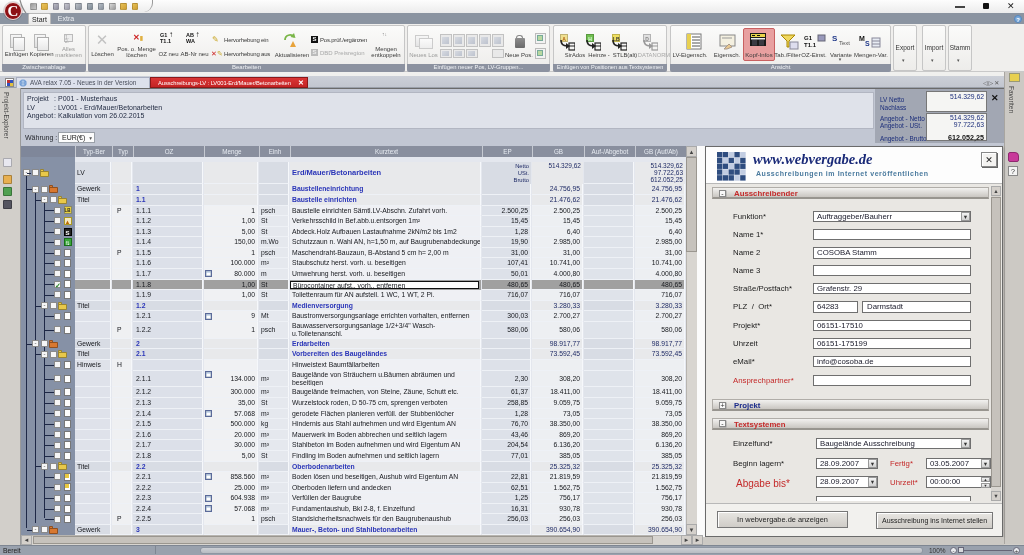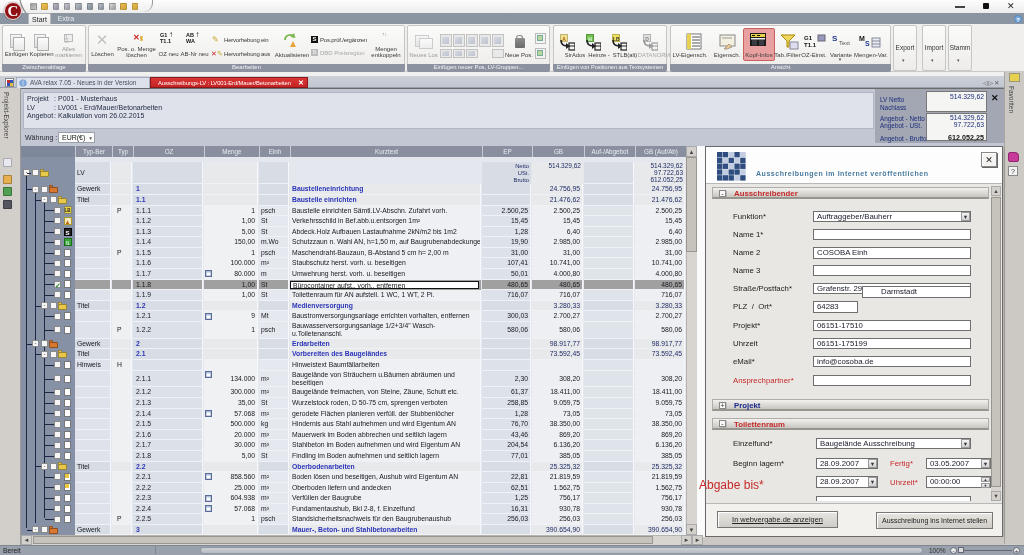--- a/index.html
+++ b/index.html
@@ -247,20 +247,21 @@
 <div style="position:absolute;left:584px;top:146px;width:51px;height:11px;color:#e8ecf2;font-size:6.3px;text-align:center;line-height:11px;border-left:1px solid #c6cad2;overflow:hidden;">Auf-/Abgebot</div>
 <div style="position:absolute;left:635px;top:146px;width:51px;height:11px;color:#e8ecf2;font-size:6.3px;text-align:center;line-height:11px;border-left:1px solid #c6cad2;overflow:hidden;">GB (Auf/Ab)</div>
 <div style="position:absolute;left:21px;top:146px;width:54px;height:11px;background:#7f879a;"></div>
 <div style="position:absolute;left:21px;top:157px;width:665px;height:378px;background:#e4e7ee;"></div>
 <div style="position:absolute;left:21px;top:157px;width:54px;height:378px;background:#8691a6;"></div>
 <div style="position:absolute;left:75px;top:162.0px;width:36px;height:22px;background:#d8dce4;overflow:hidden;white-space:nowrap;text-align:left;padding-left:2px;line-height:22px;border-right:1px solid #f6f8fb;border-bottom:1px solid #eef1f6;padding-left:2px;">LV</div>
 <div style="position:absolute;left:112px;top:162.0px;width:20px;height:22px;background:#e8e9eb;overflow:hidden;white-space:nowrap;text-align:left;padding-left:2px;line-height:22px;border-right:1px solid #f6f8fb;border-bottom:1px solid #eef1f6;"></div>
 <div style="position:absolute;left:133px;top:162.0px;width:70px;height:22px;background:#d8dce4;overflow:hidden;white-space:nowrap;text-align:left;padding-left:2px;line-height:22px;border-right:1px solid #f6f8fb;border-bottom:1px solid #eef1f6;"></div>
 <div style="position:absolute;left:204px;top:162.0px;width:54px;height:22px;background:#e8e9eb;overflow:hidden;white-space:nowrap;text-align:left;padding-left:2px;line-height:22px;border-right:1px solid #f6f8fb;border-bottom:1px solid #eef1f6;"></div>
 <div style="position:absolute;left:259px;top:162.0px;width:30px;height:22px;background:#d8dce4;overflow:hidden;white-space:nowrap;text-align:left;padding-left:2px;line-height:22px;border-right:1px solid #f6f8fb;border-bottom:1px solid #eef1f6;"></div>
+<div style="position:absolute;left:290px;top:162.0px;width:191px;height:22px;background:#e8e9eb;border-right:1px solid #f6f8fb;font-weight:bold;font-size:7.5px;color:#2a35b8;line-height:22px;padding-left:2px;">Erd/Mauer/Betonarbeiten</div>
 <div style="position:absolute;left:482px;top:162.0px;width:49px;height:22px;background:#d8dce4;"></div>
 <div style="position:absolute;left:482px;top:163.0px;width:47px;height:22px;font-size:5.8px;color:#1f2b66;text-align:right;line-height:6.8px;">Netto<br>USt.<br>Brutto</div>
 <div style="position:absolute;left:532px;top:162.0px;width:51px;height:22px;background:#e8e9eb;"></div>
 <div style="position:absolute;left:532px;top:163.0px;width:49px;height:22px;font-size:6.5px;color:#1f2b66;text-align:right;line-height:6.8px;">514.329,62</div>
 <div style="position:absolute;left:584px;top:162.0px;width:50px;height:22px;background:#d8dce4;overflow:hidden;white-space:nowrap;text-align:left;padding-left:2px;line-height:22px;border-right:1px solid #f6f8fb;border-bottom:1px solid #eef1f6;"></div>
 <div style="position:absolute;left:635px;top:162.0px;width:50px;height:22px;background:#e8e9eb;"></div>
 <div style="position:absolute;left:635px;top:163.0px;width:48px;height:22px;font-size:6.5px;color:#1f2b66;text-align:right;line-height:6.8px;">514.329,62<br>97.722,63<br>612.052,25</div>
 <div style="position:absolute;left:75px;top:184.4px;width:36px;height:10.58px;background:#d8dce4;overflow:hidden;white-space:nowrap;text-align:left;padding-left:2px;line-height:10.58px;border-right:1px solid #f6f8fb;border-bottom:1px solid #eef1f6;padding-left:2px;">Gewerk</div>
 <div style="position:absolute;left:112px;top:184.4px;width:20px;height:10.58px;background:#e8e9eb;overflow:hidden;white-space:nowrap;text-align:left;padding-left:2px;line-height:10.58px;border-right:1px solid #f6f8fb;border-bottom:1px solid #eef1f6;"></div>
 <div style="position:absolute;left:133px;top:184.4px;width:70px;height:10.58px;background:#d8dce4;overflow:hidden;white-space:nowrap;text-align:left;padding-left:2px;line-height:10.58px;border-right:1px solid #f6f8fb;border-bottom:1px solid #eef1f6;padding-left:3px;"><span style="color:#2a35b8;font-weight:bold">1</span></div>
@@ -740,76 +741,77 @@
       <rect x="1" y="3" width="0.92" height="0.92" fill="#c2cde2"></rect>
       <rect x="2" y="3" width="0.92" height="0.92" fill="#2f4d7f"></rect>
       <rect x="3" y="3" width="0.92" height="0.92" fill="#2f4d7f"></rect>
       <rect x="4" y="3" width="0.92" height="0.92" fill="#c2cde2"></rect>
       <rect x="0" y="4" width="0.92" height="0.92" fill="#2f4d7f"></rect>
       <rect x="1" y="4" width="0.92" height="0.92" fill="#2f4d7f"></rect>
       <rect x="2" y="4" width="0.92" height="0.92" fill="#2f4d7f"></rect>
       <rect x="3" y="4" width="0.92" height="0.92" fill="#c2cde2"></rect>
       <rect x="4" y="4" width="0.92" height="0.92" fill="#2f4d7f"></rect>
     </svg>
+<div style="position:absolute;left:753px;top:151px;width:220px;height:16px;font-family:'Liberation Serif',serif;font-size:14.5px;font-weight:bold;font-style:italic;color:#1a2a78;">www.webvergabe.de</div>
 <div style="position:absolute;left:756px;top:169.5px;width:220px;height:9px;font-size:7px;font-weight:bold;color:#4a7a9e;letter-spacing:0.55px;">Ausschreibungen im Internet veröffentlichen</div>
 <div style="position:absolute;left:981px;top:152px;width:16px;height:15px;background:#f4f3f1;border:1px solid #888;box-shadow:inset 1px 1px 0 #fff, 1px 1px 0 #666;color:#222;font-size:9px;text-align:center;line-height:14px;">✕</div>
 <div style="position:absolute;left:712px;top:187px;width:277px;height:12px;background:linear-gradient(#f2f1ef,#c9c6c1);border:1px solid #b0ada8;border-bottom:2px solid #98958f;"></div>
 <div style="position:absolute;left:719px;top:189.5px;width:7px;height:7px;background:#f8f8f8;border:1px solid #888;box-shadow:0.5px 0.5px 0 #999;font-size:7px;line-height:6px;text-align:center;color:#333;">-</div>
 <div style="position:absolute;left:734px;top:189px;width:150px;height:9px;font-size:7.8px;font-weight:bold;color:#c42a2a;">Ausschreibender</div>
 <div style="position:absolute;left:733px;top:211.5px;width:85px;height:9px;font-size:7.8px;color:#1a1a1a;">Funktion*</div>
 <div style="position:absolute;left:813px;top:210.5px;width:158px;height:11.5px;background:#fff;border:1px solid #6f6f6f;font-size:7.8px;line-height:10.5px;padding-left:3px;color:#1a1a2a;overflow:hidden;white-space:nowrap;">Auftraggeber/Bauherr</div>
 <div style="position:absolute;left:961px;top:211.5px;width:9px;height:9.5px;background:linear-gradient(#f4f4f4,#d0d0d0);border:1px solid #999;color:#333;font-size:5.5px;text-align:center;line-height:9px;">▼</div>
 <div style="position:absolute;left:733px;top:229.8px;width:85px;height:9px;font-size:7.8px;color:#1a1a1a;">Name 1*</div>
 <div style="position:absolute;left:813px;top:228.8px;width:158px;height:11.5px;background:#fff;border:1px solid #6f6f6f;font-size:7.8px;line-height:10.5px;padding-left:3px;color:#1a1a2a;overflow:hidden;white-space:nowrap;"></div>
 <div style="position:absolute;left:733px;top:248.0px;width:85px;height:9px;font-size:7.8px;color:#1a1a1a;">Name 2</div>
-<div style="position:absolute;left:813px;top:247.0px;width:158px;height:11.5px;background:#fff;border:1px solid #6f6f6f;font-size:7.8px;line-height:10.5px;padding-left:3px;color:#1a1a2a;overflow:hidden;white-space:nowrap;">COSOBA Einh</div>
+<div style="position:absolute;left:813px;top:247.0px;width:158px;height:11.5px;background:#fff;border:1px solid #6f6f6f;font-size:7.8px;line-height:10.5px;padding-left:3px;color:#1a1a2a;overflow:hidden;white-space:nowrap;">COSOBA Stamm</div>
 <div style="position:absolute;left:733px;top:265.8px;width:85px;height:9px;font-size:7.8px;color:#1a1a1a;">Name 3</div>
 <div style="position:absolute;left:813px;top:264.8px;width:158px;height:11.5px;background:#fff;border:1px solid #6f6f6f;font-size:7.8px;line-height:10.5px;padding-left:3px;color:#1a1a2a;overflow:hidden;white-space:nowrap;"></div>
 <div style="position:absolute;left:733px;top:283.8px;width:85px;height:9px;font-size:7.8px;color:#1a1a1a;">Straße/Postfach*</div>
 <div style="position:absolute;left:813px;top:282.8px;width:158px;height:11.5px;background:#fff;border:1px solid #6f6f6f;font-size:7.8px;line-height:10.5px;padding-left:3px;color:#1a1a2a;overflow:hidden;white-space:nowrap;">Grafenstr. 29</div>
 <div style="position:absolute;left:733px;top:302.0px;width:85px;height:9px;font-size:7.8px;color:#1a1a1a;">PLZ&nbsp;&nbsp;/&nbsp;&nbsp;Ort*</div>
 <div style="position:absolute;left:813px;top:301.0px;width:45px;height:11.5px;background:#fff;border:1px solid #6f6f6f;font-size:7.8px;line-height:10.5px;padding-left:3px;color:#1a1a2a;overflow:hidden;white-space:nowrap;">64283</div>
-<div style="position:absolute;left:862px;top:286px;width:109px;height:11.5px;background:#fff;border:1px solid #6f6f6f;font-size:7.8px;line-height:10.5px;padding-left:18px;color:#1a1a2a;overflow:hidden;white-space:nowrap;">Darmstadt</div>
+<div style="position:absolute;left:862px;top:301.0px;width:109px;height:11.5px;background:#fff;border:1px solid #6f6f6f;font-size:7.8px;line-height:10.5px;padding-left:4px;color:#1a1a2a;overflow:hidden;white-space:nowrap;">Darmstadt</div>
 <div style="position:absolute;left:733px;top:320.8px;width:85px;height:9px;font-size:7.8px;color:#1a1a1a;">Projekt*</div>
 <div style="position:absolute;left:813px;top:319.8px;width:158px;height:11.5px;background:#fff;border:1px solid #6f6f6f;font-size:7.8px;line-height:10.5px;padding-left:3px;color:#1a1a2a;overflow:hidden;white-space:nowrap;">06151-17510</div>
 <div style="position:absolute;left:733px;top:338.8px;width:85px;height:9px;font-size:7.8px;color:#1a1a1a;">Uhrzeit</div>
 <div style="position:absolute;left:813px;top:337.8px;width:158px;height:11.5px;background:#fff;border:1px solid #6f6f6f;font-size:7.8px;line-height:10.5px;padding-left:3px;color:#1a1a2a;overflow:hidden;white-space:nowrap;">06151-175199</div>
 <div style="position:absolute;left:733px;top:356.8px;width:85px;height:9px;font-size:7.8px;color:#1a1a1a;">eMail*</div>
 <div style="position:absolute;left:813px;top:355.8px;width:158px;height:11.5px;background:#fff;border:1px solid #6f6f6f;font-size:7.8px;line-height:10.5px;padding-left:3px;color:#1a1a2a;overflow:hidden;white-space:nowrap;">info@cosoba.de</div>
 <div style="position:absolute;left:733px;top:375.5px;width:85px;height:9px;font-size:7.8px;color:#c42a2a;">Ansprechpartner*</div>
 <div style="position:absolute;left:813px;top:374.5px;width:158px;height:11.5px;background:#fff;border:1px solid #6f6f6f;font-size:7.8px;line-height:10.5px;padding-left:3px;color:#1a1a2a;overflow:hidden;white-space:nowrap;"></div>
 <div style="position:absolute;left:712px;top:399px;width:277px;height:12px;background:linear-gradient(#f2f1ef,#c9c6c1);border:1px solid #b0ada8;border-bottom:2px solid #98958f;"></div>
 <div style="position:absolute;left:719px;top:401.5px;width:7px;height:7px;background:#f8f8f8;border:1px solid #888;box-shadow:0.5px 0.5px 0 #999;font-size:7px;line-height:6px;text-align:center;color:#333;">+</div>
 <div style="position:absolute;left:734px;top:401px;width:150px;height:9px;font-size:7.8px;font-weight:bold;color:#1a2a8a;">Projekt</div>
 <div style="position:absolute;left:712px;top:417.5px;width:277px;height:12px;background:linear-gradient(#f2f1ef,#c9c6c1);border:1px solid #b0ada8;border-bottom:2px solid #98958f;"></div>
 <div style="position:absolute;left:719px;top:420.0px;width:7px;height:7px;background:#f8f8f8;border:1px solid #888;box-shadow:0.5px 0.5px 0 #999;font-size:7px;line-height:6px;text-align:center;color:#333;">-</div>
-<div style="position:absolute;left:734px;top:419.5px;width:150px;height:9px;font-size:7.8px;font-weight:bold;color:#c42a2a;">Toilettenraum</div>
+<div style="position:absolute;left:734px;top:419.5px;width:150px;height:9px;font-size:7.8px;font-weight:bold;color:#c42a2a;">Textsystemen</div>
 <div style="position:absolute;left:733px;top:439px;width:85px;height:9px;font-size:7.8px;color:#1a1a1a;">Einzelfund*</div>
 <div style="position:absolute;left:816px;top:437.5px;width:155px;height:11.5px;background:#fff;border:1px solid #6f6f6f;font-size:7.8px;line-height:10.5px;padding-left:3px;color:#1a1a2a;overflow:hidden;white-space:nowrap;">Baugelände Ausschreibung</div>
 <div style="position:absolute;left:961px;top:438.5px;width:9px;height:9.5px;background:linear-gradient(#f4f4f4,#d0d0d0);border:1px solid #999;color:#333;font-size:5.5px;text-align:center;line-height:9px;">▼</div>
 <div style="position:absolute;left:733px;top:459px;width:85px;height:9px;font-size:7.8px;color:#1a1a1a;">Beginn lagern*</div>
 <div style="position:absolute;left:816px;top:457.5px;width:62px;height:11.5px;background:#fff;border:1px solid #6f6f6f;font-size:7.8px;line-height:10.5px;padding-left:3px;color:#1a1a2a;overflow:hidden;white-space:nowrap;">28.09.2007</div>
 <div style="position:absolute;left:868px;top:458.5px;width:9px;height:9.5px;background:linear-gradient(#f4f4f4,#d0d0d0);border:1px solid #999;color:#333;font-size:5.5px;text-align:center;line-height:9px;">▼</div>
 <div style="position:absolute;left:890px;top:459px;width:85px;height:9px;font-size:7.8px;color:#c42a2a;">Fertig*</div>
 <div style="position:absolute;left:926px;top:457.5px;width:65px;height:11.5px;background:#fff;border:1px solid #6f6f6f;font-size:7.8px;line-height:10.5px;padding-left:3px;color:#1a1a2a;overflow:hidden;white-space:nowrap;">03.05.2007</div>
 <div style="position:absolute;left:981px;top:458.5px;width:9px;height:9.5px;background:linear-gradient(#f4f4f4,#d0d0d0);border:1px solid #999;color:#333;font-size:5.5px;text-align:center;line-height:9px;">▼</div>
-<div style="position:absolute;left:699px;top:477.5px;width:85px;height:9px;font-size:12px;color:#c42a2a;">Abgabe bis*</div>
+<div style="position:absolute;left:736px;top:477.5px;width:85px;height:9px;font-size:10px;color:#c42a2a;">Abgabe bis*</div>
 <div style="position:absolute;left:816px;top:476px;width:62px;height:11.5px;background:#fff;border:1px solid #6f6f6f;font-size:7.8px;line-height:10.5px;padding-left:3px;color:#1a1a2a;overflow:hidden;white-space:nowrap;">28.09.2007</div>
 <div style="position:absolute;left:868px;top:477px;width:9px;height:9.5px;background:linear-gradient(#f4f4f4,#d0d0d0);border:1px solid #999;color:#333;font-size:5.5px;text-align:center;line-height:9px;">▼</div>
 <div style="position:absolute;left:890px;top:477.5px;width:85px;height:9px;font-size:7.8px;color:#c42a2a;">Uhrzeit*</div>
 <div style="position:absolute;left:926px;top:476px;width:65px;height:11.5px;background:#fff;border:1px solid #6f6f6f;font-size:7.8px;line-height:10.5px;padding-left:3px;color:#1a1a2a;overflow:hidden;white-space:nowrap;">00:00:00</div>
 <div style="position:absolute;left:981px;top:477px;width:9px;height:5px;background:linear-gradient(#f4f4f4,#d0d0d0);border:1px solid #999;color:#333;font-size:4px;text-align:center;line-height:4.5px;">▲</div>
 <div style="position:absolute;left:981px;top:482.5px;width:9px;height:5px;background:linear-gradient(#f4f4f4,#d0d0d0);border:1px solid #999;color:#333;font-size:4px;text-align:center;line-height:4.5px;">▼</div>
 <div style="position:absolute;left:816px;top:495.5px;width:155px;height:5px;background:#fff;border:1px solid #6f6f6f;border-bottom:none;"></div>
 <div style="position:absolute;left:991px;top:186px;width:10px;height:315px;background:#d8d5d0;"></div>
 <div style="position:absolute;left:991px;top:186px;width:10px;height:10px;background:#d4d0cb;border:1px solid #aaa;color:#444;font-size:5.5px;text-align:center;line-height:9px;">▲</div>
 <div style="position:absolute;left:991px;top:491px;width:10px;height:10px;background:#d4d0cb;border:1px solid #aaa;color:#444;font-size:5.5px;text-align:center;line-height:9px;">▼</div>
 <div style="position:absolute;left:991px;top:197px;width:10px;height:290px;background:#c6c2bc;border:1px solid #9a968f;"></div>
 <div style="position:absolute;left:706px;top:503px;width:296px;height:33px;background:#f2f1ee;border-top:1px solid #b8b8b8;"></div>
-<div style="position:absolute;left:717px;top:510.5px;width:121px;height:17px;background:linear-gradient(#e8e6e2,#cfccc7);border:1px solid #777;box-shadow:inset 1px 1px 0 #fff;font-size:7.4px;text-align:center;line-height:16px;color:#222;text-decoration:underline;">In webvergabe.de anzeigen</div>
+<div style="position:absolute;left:717px;top:510.5px;width:131px;height:17px;background:linear-gradient(#e8e6e2,#cfccc7);border:1px solid #777;box-shadow:inset 1px 1px 0 #fff;font-size:7.4px;text-align:center;line-height:16px;color:#222;">In webvergabe.de anzeigen</div>
 <div style="position:absolute;left:876px;top:511.5px;width:117px;height:17px;background:linear-gradient(#e8e6e2,#cfccc7);border:1px solid #777;box-shadow:inset 1px 1px 0 #fff;font-size:7.0px;text-align:center;line-height:16px;color:#222;overflow:hidden;">Ausschreibung ins Internet stellen</div>
 <div style="position:absolute;left:703px;top:537px;width:301px;height:8px;background:#ccc9c4;"></div>
 <div style="position:absolute;left:0;top:545px;width:1024px;height:10px;background:#99a1ad;border-top:1px solid #7e8692;"></div>
 <div style="position:absolute;left:3px;top:546.5px;width:40px;height:8px;font-size:6.8px;color:#222;">Bereit</div>
 <div style="position:absolute;left:155px;top:546px;width:1px;height:8px;background:#7e8692;"></div>
 <div style="position:absolute;left:200px;top:546.5px;width:723px;height:7px;background:linear-gradient(#cdd0d5,#b8bcc2);border-radius:3px;border:1px solid #8e96a2;"></div>
 <div style="position:absolute;left:929px;top:546.5px;width:20px;height:8px;font-size:6.5px;color:#333;">100%</div>
 <div style="position:absolute;left:950px;top:546.5px;width:7px;height:7px;border-radius:50%;background:#e8eaee;border:1px solid #667;color:#333;font-size:6px;line-height:6px;text-align:center;">-</div>
 <div style="position:absolute;left:958px;top:547px;width:6px;height:6px;background:#d8dadd;border:1px solid #667;"></div>
 <div style="position:absolute;left:964px;top:549.5px;width:48px;height:1px;background:#667;"></div>

